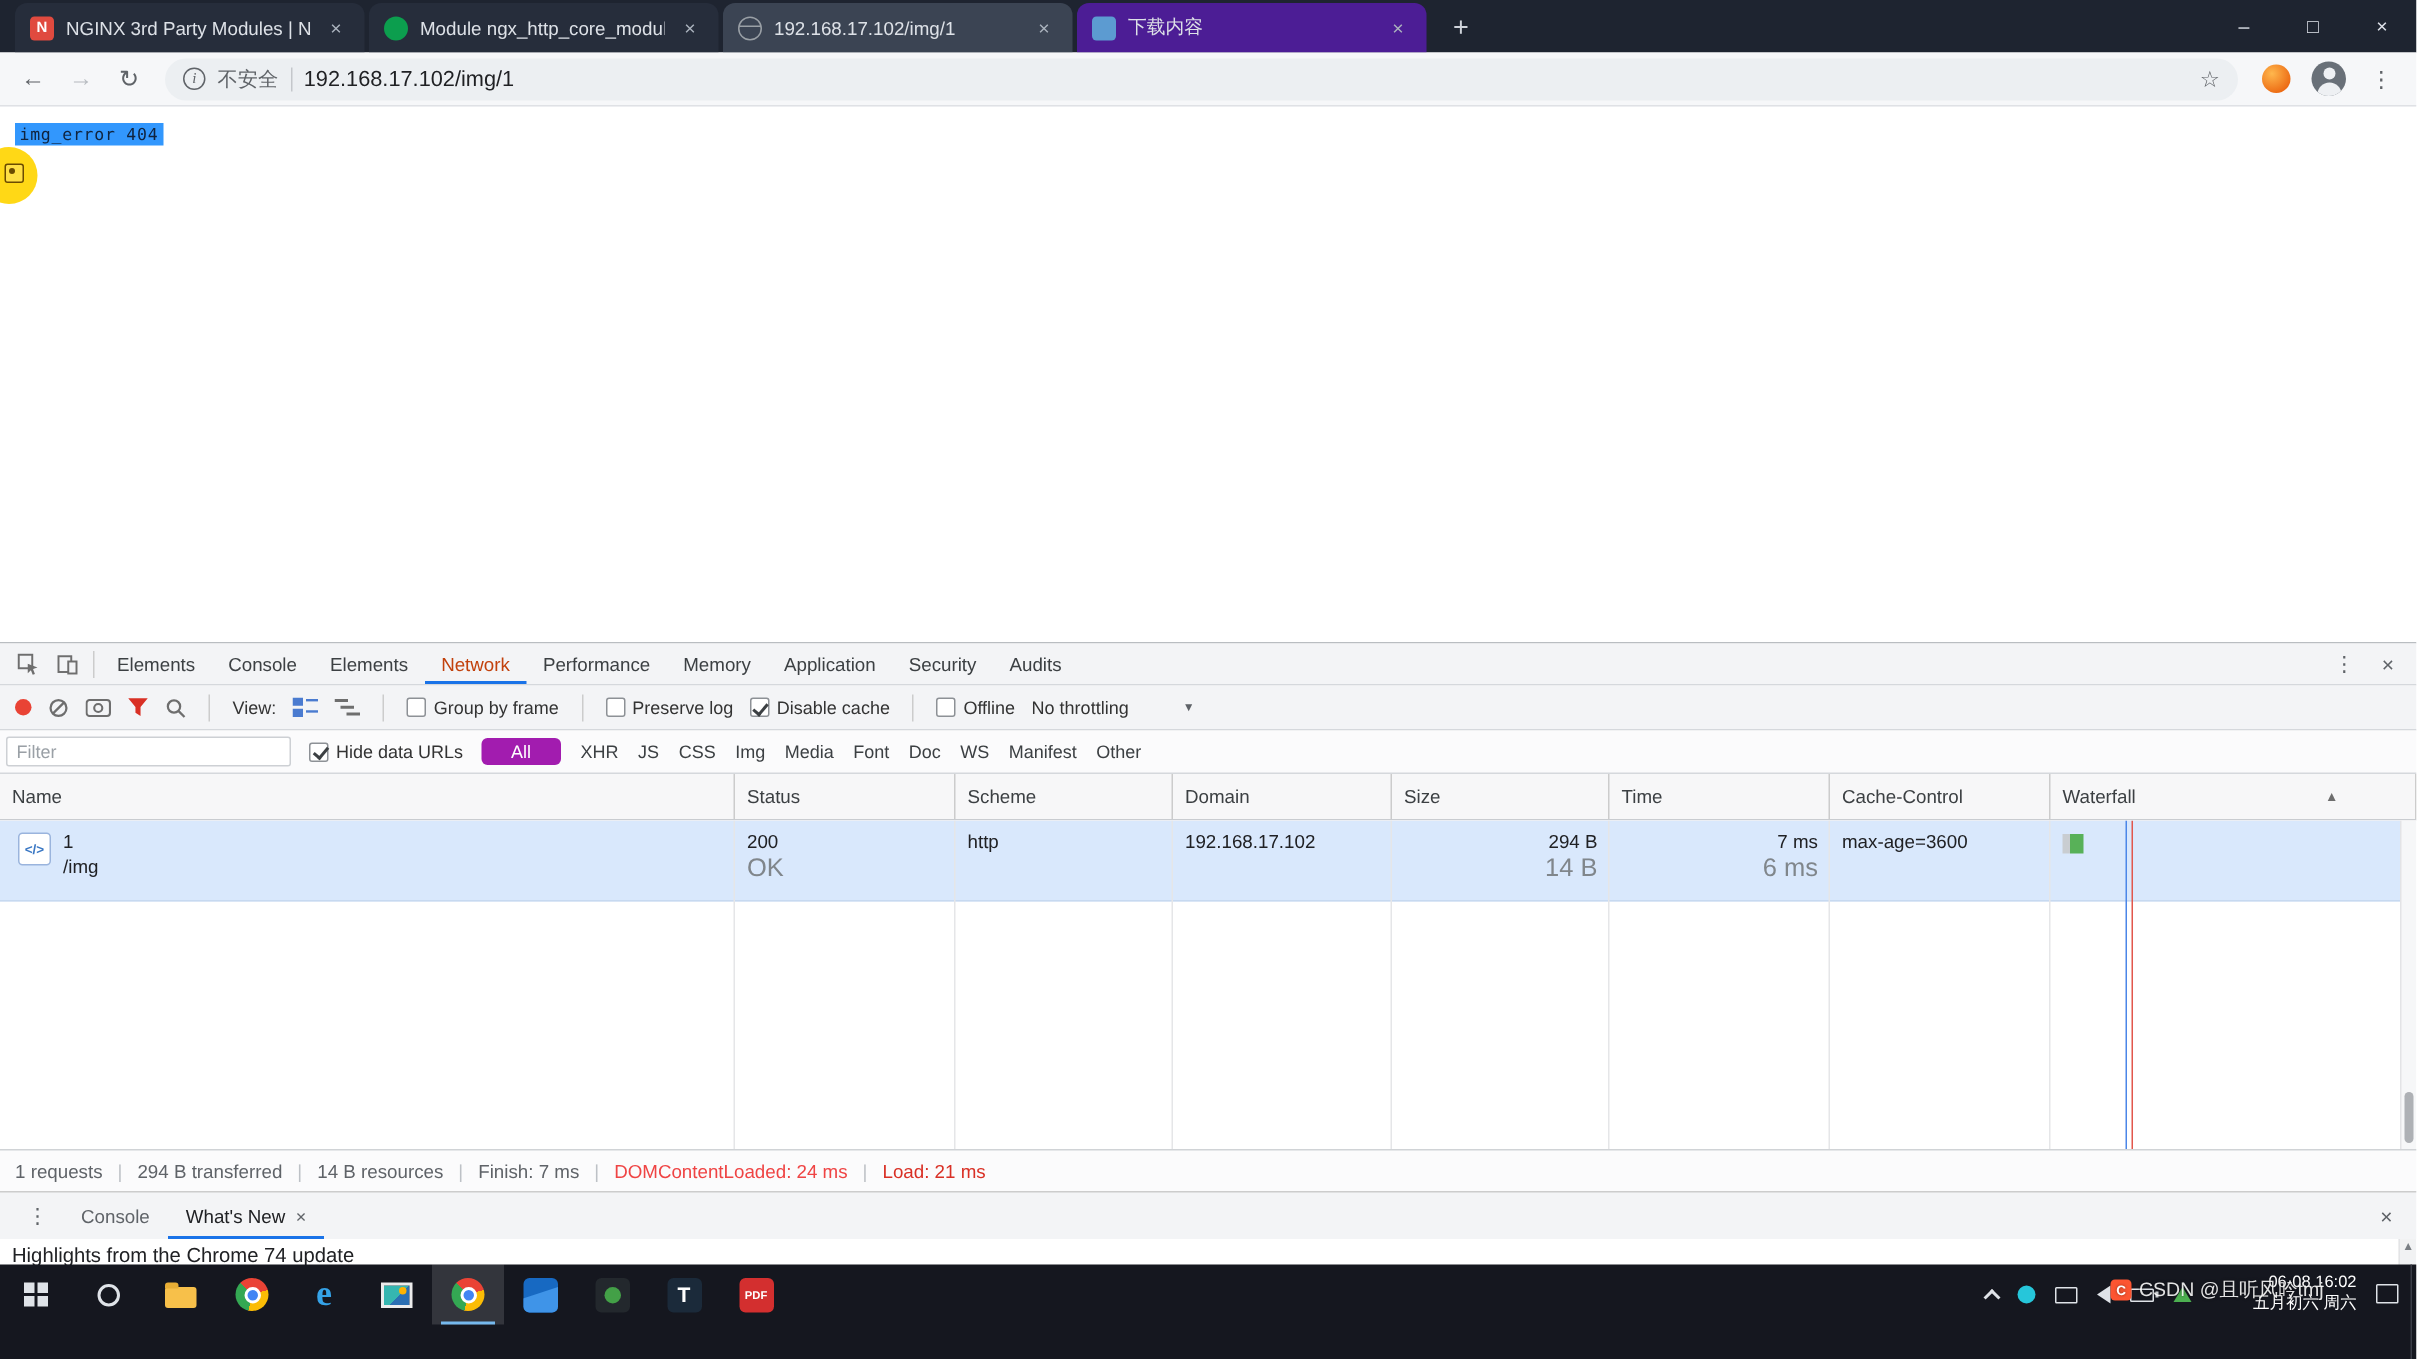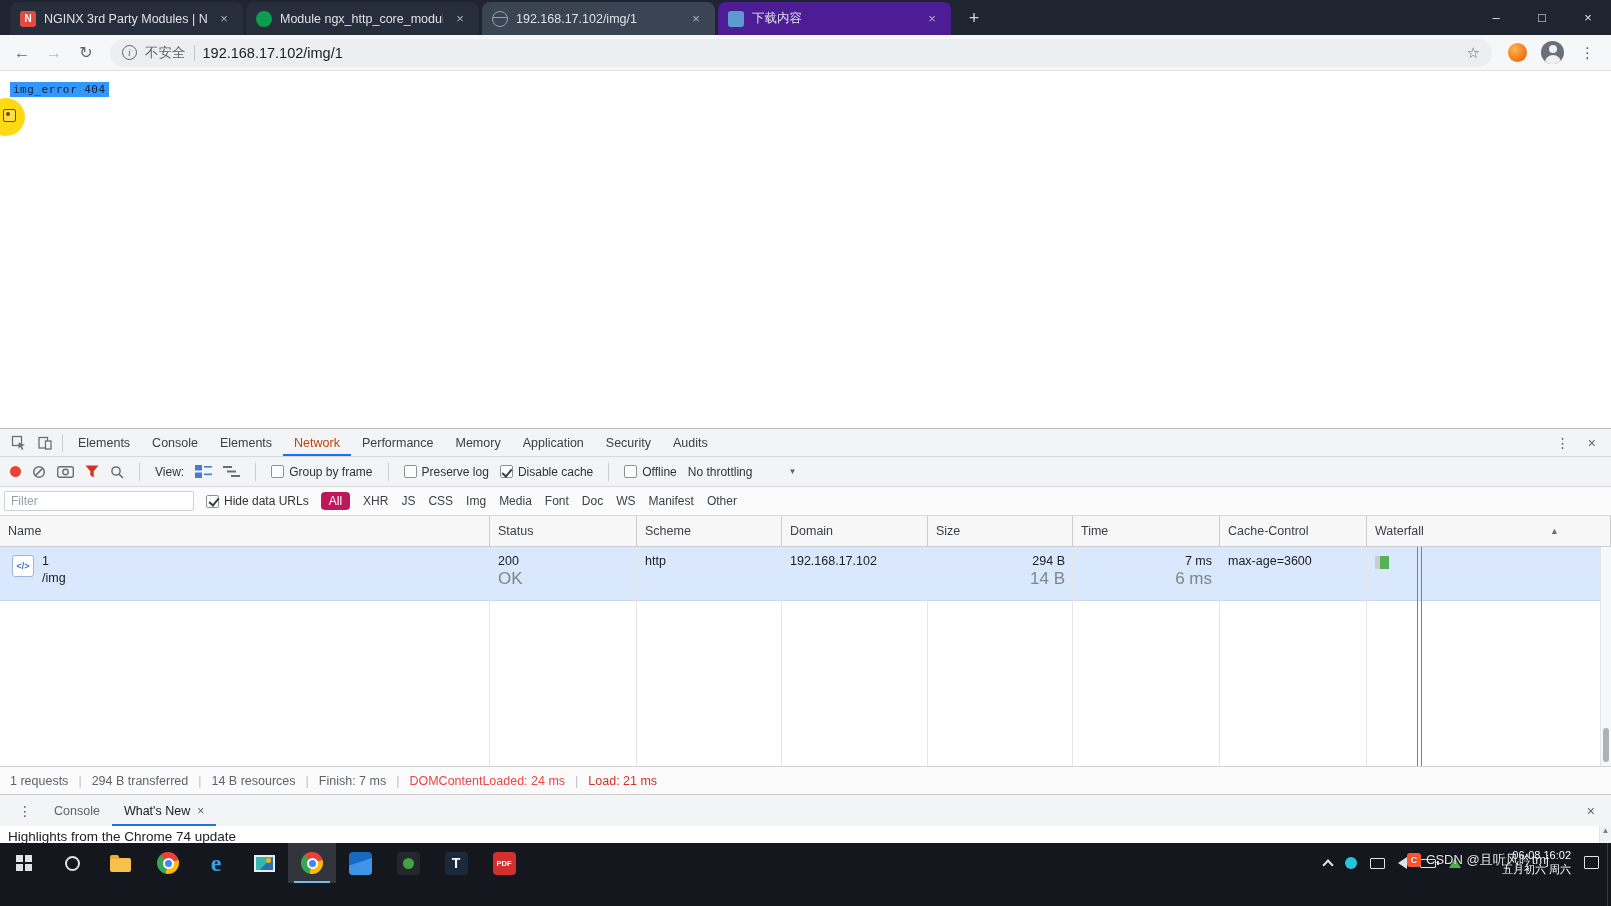--- a/index.html
+++ b/index.html
@@ -62,21 +62,21 @@
   .cbrow{display:flex;align-items:center;gap:5px;color:#333}
   .cb{width:13px;height:13px;border:1px solid #8d9196;border-radius:2px;background:#fff;position:relative;flex:none}
   .cb.checked::after{content:"";position:absolute;left:3.5px;top:0.5px;width:4px;height:8px;border:solid #3c4043;border-width:0 2px 2px 0;transform:rotate(40deg)}
   .throttle{display:flex;align-items:center;gap:22px;color:#333}
   .throttle .dd{font-size:8px;color:#5f6368;margin-left:14px}
 
   .filter-row{height:29px;display:flex;align-items:center;background:#fbfbfc;border-bottom:1px solid #d5d8dc;padding-left:4px;gap:12px}
   .filter-input{width:190px;height:20px;border:1px solid #cdd0d4;border-radius:2px;font-size:12px;padding:0 6px;color:#333;background:#fff;outline:none}
   .filter-input::placeholder{color:#9aa0a6}
   .types{display:flex;align-items:center;gap:13px;color:#3c4043}
-  .pill{background:#be185d;color:#fff;border-radius:4px;padding:2px 8px}
+  .pill{background:#a21caf;color:#fff;border-radius:4px;padding:2px 20px}
 
   .grid-head{height:31px;display:grid;grid-template-columns:490px 147px 145px 146px 145px 147px 147px 1fr;background:#f7f7f8;border-bottom:1px solid #c9ccd0;position:relative}
   .grid-head .hcell{display:flex;align-items:center;padding-left:8px;border-right:1px solid #ccc;color:#3c4043;font-size:12.5px}
   .grid-head .hcell:last-child{border-right:none}
   .sortarrow{position:absolute;right:52px;top:10px;font-size:9px;color:#6e6e6e}
 
   .grid-body{position:relative;height:219px;background:#fff;overflow:hidden}
   .colline{position:absolute;top:0;bottom:0;width:1px;background:#e5e6e8}
   .netrow{position:absolute;left:0;right:11px;top:0;height:54px;display:grid;grid-template-columns:490px 147px 145px 146px 145px 147px 147px 1fr;background:#d9e8fc;border-bottom:1px solid #c7d9f0;font-size:12.5px;color:#202124}
   .cell{padding:6px 8px 0 8px;line-height:17px}

